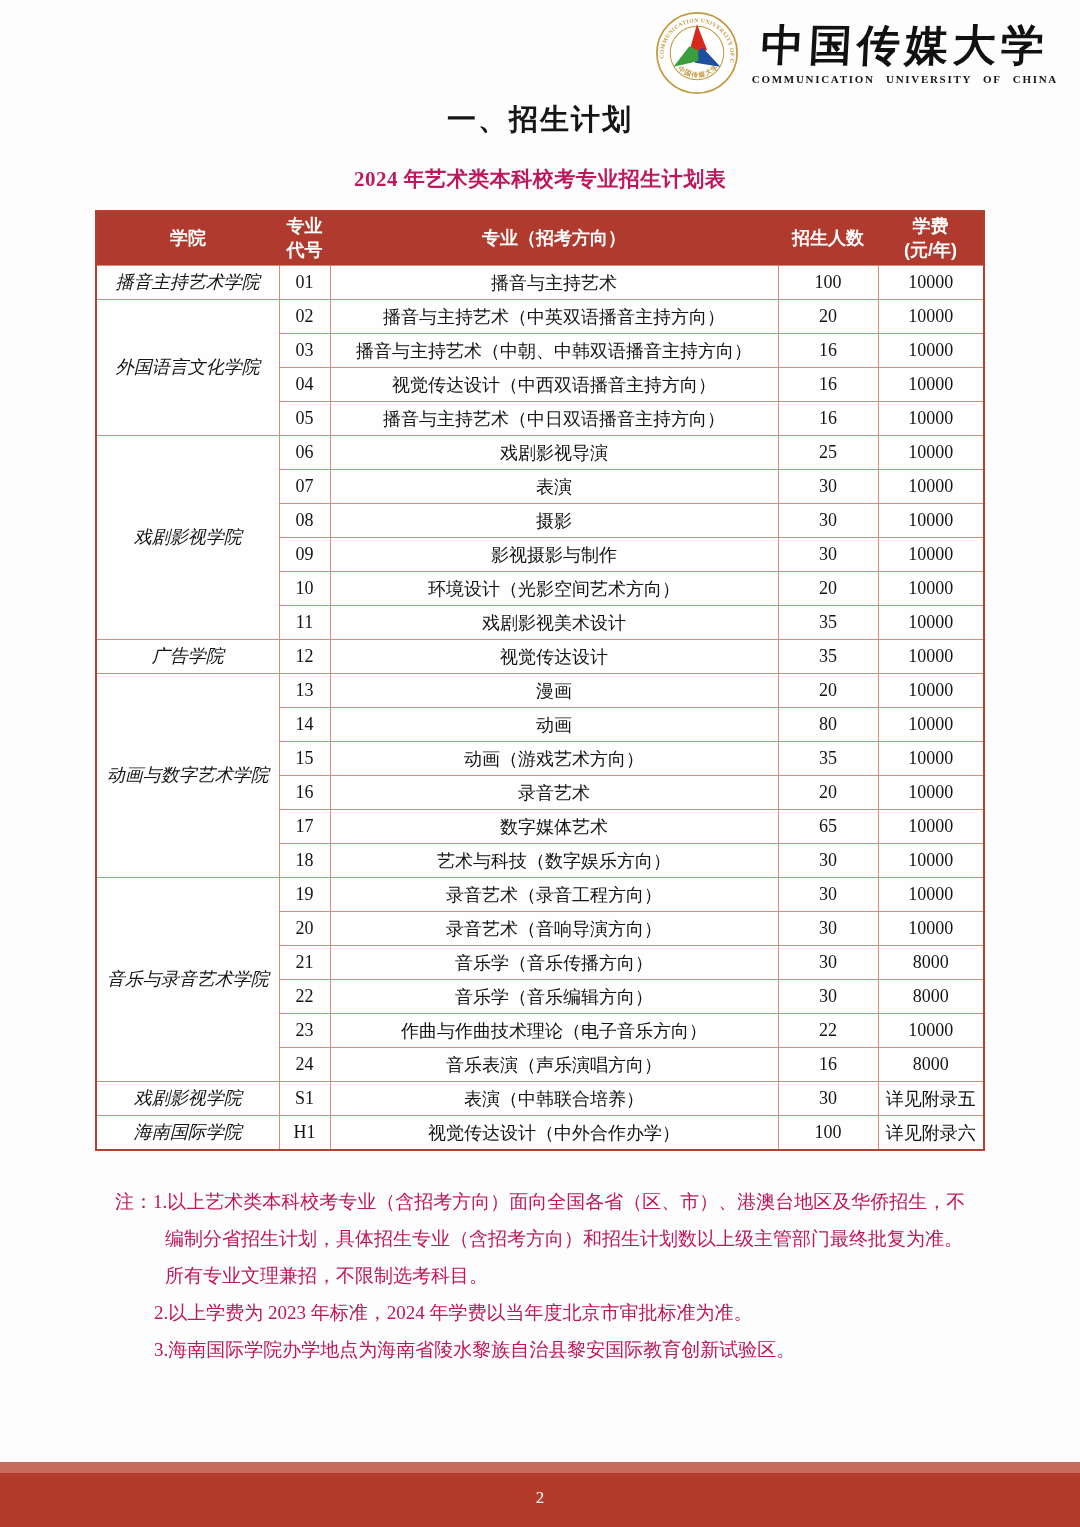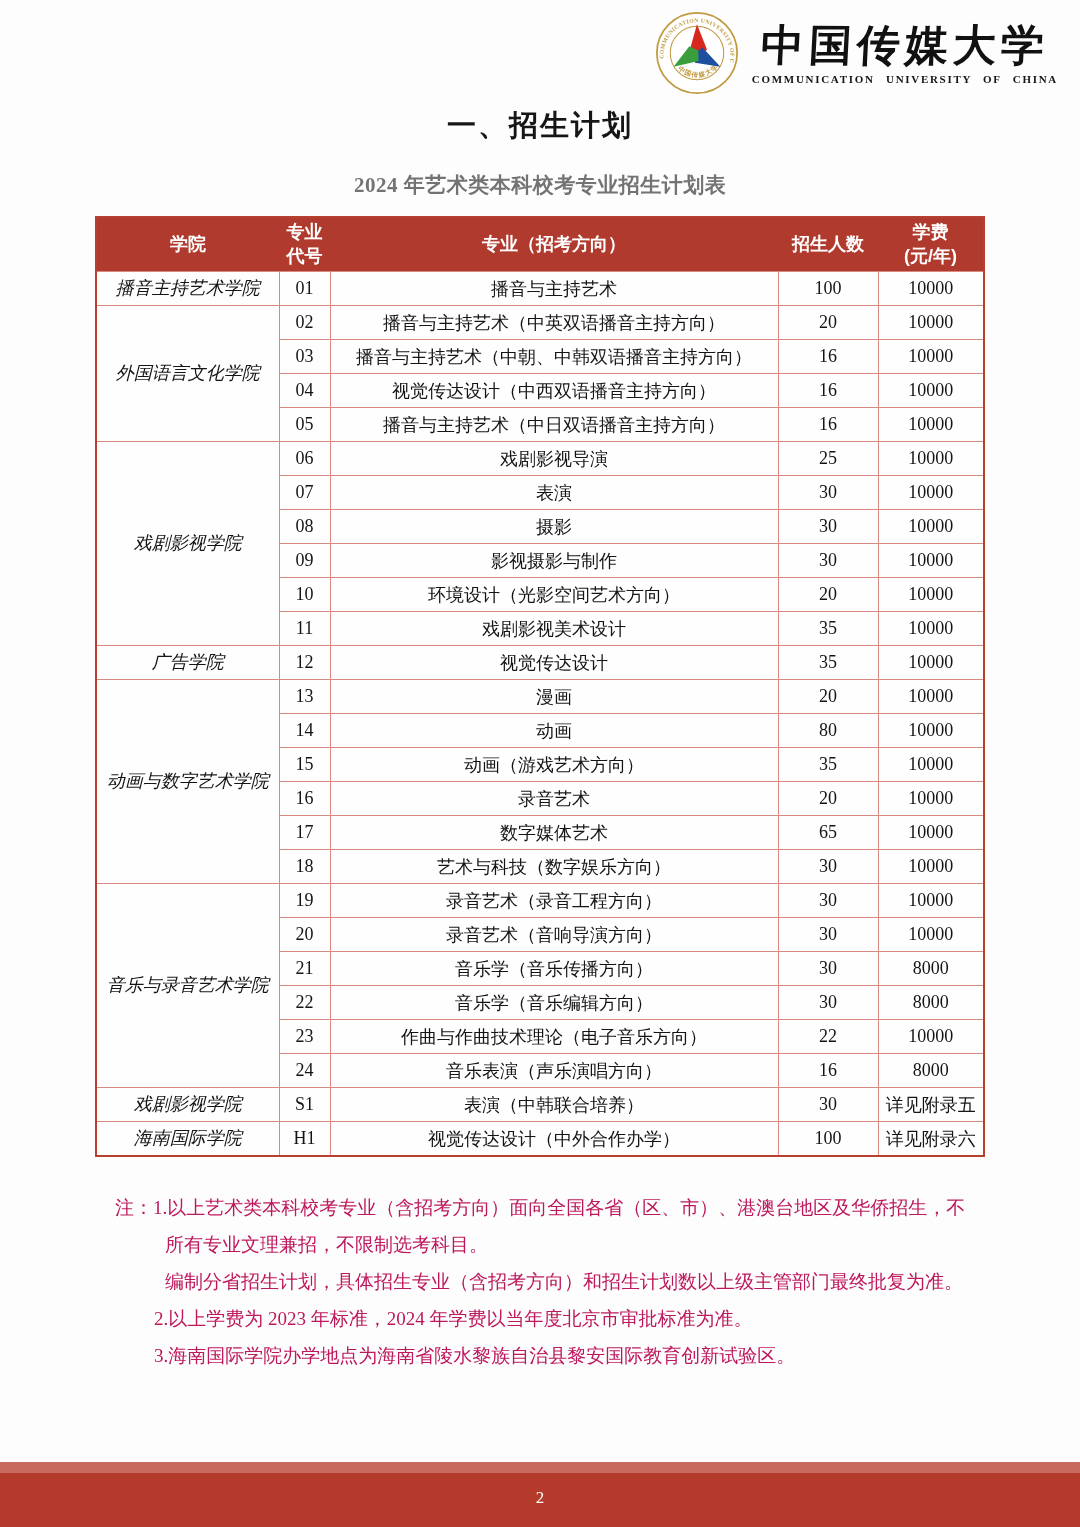--- a/index.html
+++ b/index.html
@@ -36,30 +36,30 @@
     line-height:1.15;color:#111;white-space:nowrap;
     transform:skewX(-3deg);
   }
   .wordmark-en{
     font-family:"Liberation Serif",serif;
     font-size:11px;font-weight:700;letter-spacing:1.7px;word-spacing:7px;
     color:#151515;margin-top:3px;white-space:nowrap;
   }
   
   .section-title{
-    margin:16px;padding-top:90px;
+    margin:10px;padding-top:90px;
     text-align:center;
     font-family:"Liberation Sans","DejaVu Sans",sans-serif;
     font-size:29px;font-weight:700;letter-spacing:2px;color:#161616;
   }
   .table-title{
     margin:25px 0 12px;
     text-align:center;
     font-family:"Liberation Serif","DejaVu Serif",serif;
-    font-size:21px;font-weight:700;color:#737373;letter-spacing:0.5px;
+    font-size:21px;font-weight:700;color:#be185d;letter-spacing:0.5px;
   }
   
   table.plan{
     width:888px;margin:17px auto 13px;
     border-collapse:collapse;table-layout:fixed;
     border:2.5px solid var(--border-red);
   }
   table.plan thead th{
     background:var(--header-red);color:#ffffff;
     font-family:"Liberation Sans","DejaVu Sans",sans-serif;
@@ -318,22 +318,22 @@
           <td>H1</td>
           <td>视觉传达设计（中外合作办学）</td>
           <td>100</td>
           <td>详见附录六</td>
         </tr>
       </tbody>
   </table>
 
   <div class="notes">
       <div class="note-line">注：1.以上艺术类本科校考专业（含招考方向）面向全国各省（区、市）、港澳台地区及华侨招生，不</div>
+      <div class="note-line ind-2">编制分省招生计划，具体招生专业（含招考方向）和招生计划数以上级主管部门最终批复为准。</div>
       <div class="note-line ind-2">所有专业文理兼招，不限制选考科目。</div>
-      <div class="note-line ind-2">编制分省招生计划，具体招生专业（含招考方向）和招生计划数以上级主管部门最终批复为准。</div>
       <div class="note-line ind-1">2.以上学费为 2023 年标准，2024 年学费以当年度北京市审批标准为准。</div>
       <div class="note-line ind-1">3.海南国际学院办学地点为海南省陵水黎族自治县黎安国际教育创新试验区。</div>
     </div>
 
   <div class="footer">
     <div class="footer-strip"></div>
     <div class="footer-bar">
       <span>2</span>
     </div>
   </div>

